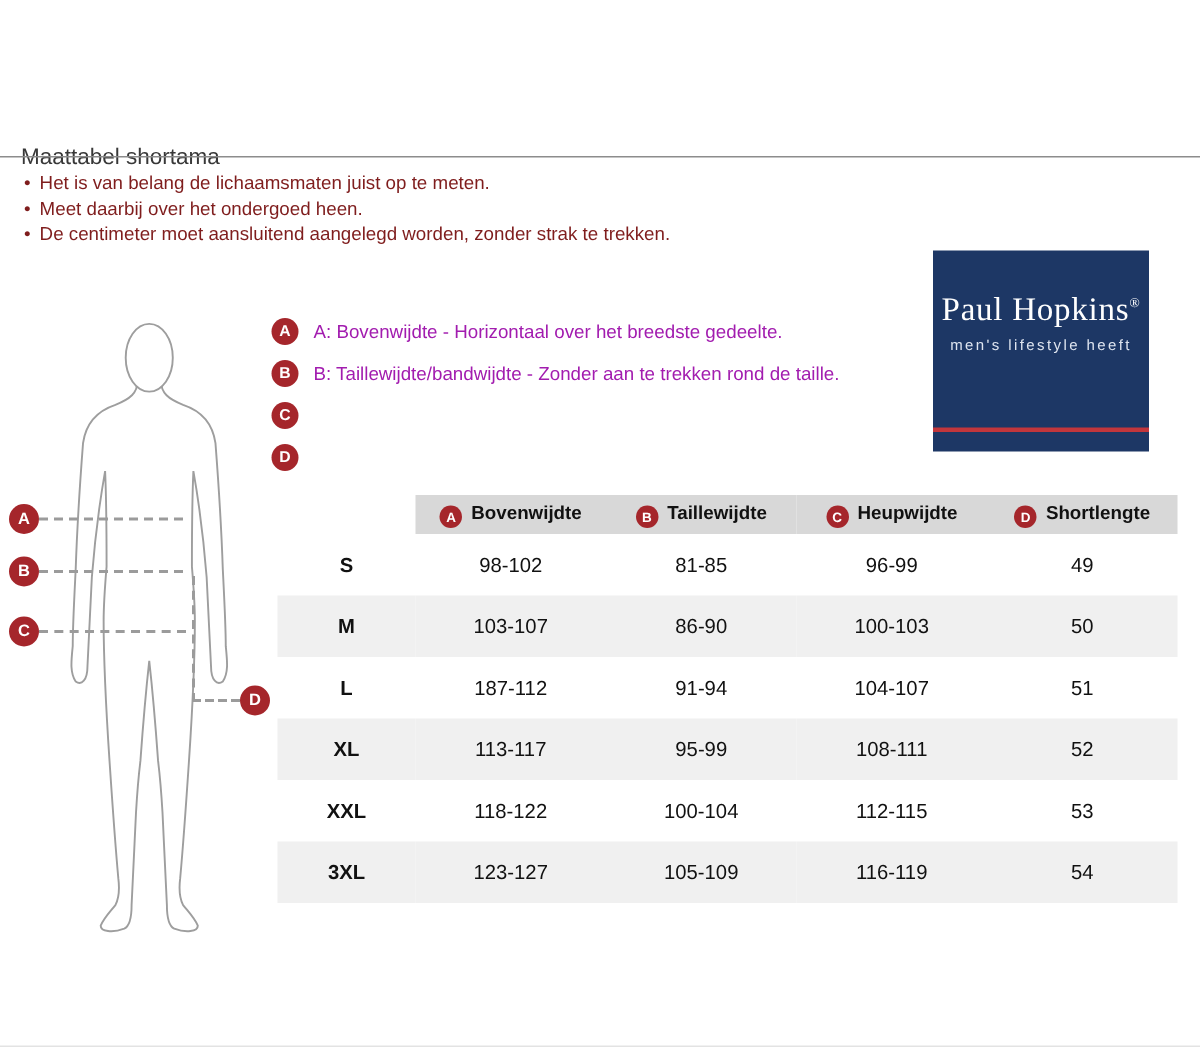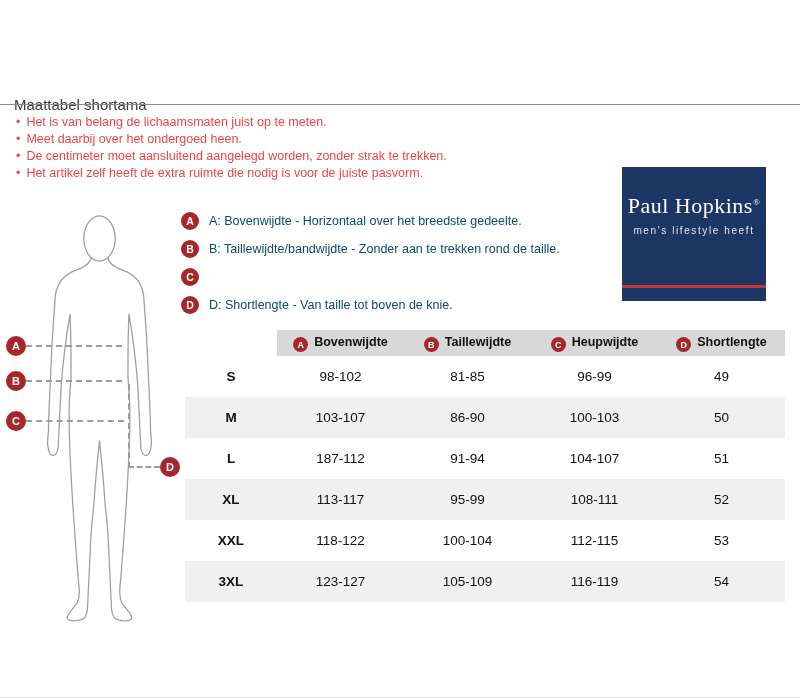--- a/index.html
+++ b/index.html
@@ -11,26 +11,26 @@
     position: relative;
     overflow: hidden;
   }
   .page { position: absolute; inset: 0; }
 
   .title { position: absolute; left: 14px; top: 85px; font-size: 15px; font-weight: 400; color: #383838; margin-top: 11px; }
   .rule { position: absolute; left: 0; right: 0; top: 104px; border-top: 1px solid #8c8c8c; }
   .bottom-line { position: absolute; left: 0; right: 0; bottom: 2px; border-top: 1px solid #e3e3e3; }
 
   .notes { position: absolute; left: 16px; top: 114px; list-style: none; }
-  .notes li { font-size: 12.5px; line-height: 17px; color: #ef4444; }
+  .notes li { font-size: 12.5px; line-height: 17px; color: #7f1d1d; }
   .notes li::before { content: "\2022"; margin-right: 6px; }
 
   .legend { position: absolute; left: 181px; top: 211px; }
   .legend-item { display: flex; align-items: center; margin-bottom: 9px; height: 19px; }
-  .legend-text { font-size: 12.5px; color: #0c4a6e; }
+  .legend-text { font-size: 12.5px; color: #a21caf; }
 
   .badge {
     width: 20px; height: 20px; border-radius: 50%;
     background: var(--badge_red, #a5262b); color: #fff;
     font-weight: bold; font-size: 11px;
     display: flex; align-items: center; justify-content: center;
     flex: 0 0 auto;
   }
   .badge.md { width: 18px; height: 18px; font-size: 10.5px; margin-right: 10px; }
   .badge.sm { width: 15px; height: 15px; font-size: 9px; display: inline-flex; vertical-align: -3px; margin-right: 6px; }
@@ -66,38 +66,36 @@
 
 <div class="page">
 
   <div class="title">Maattabel shortama</div>
   <div class="rule"></div>
 
   <ul class="notes">
     <li>Het is van belang de lichaamsmaten juist op te meten.</li>
     <li>Meet daarbij over het ondergoed heen.</li>
     <li>De centimeter moet aansluitend aangelegd worden, zonder strak te trekken.</li>
-    <li>Het artikel zelf heeft de extra ruimte die nodig is voor de juiste pasvorm.</li>
   </ul>
 
   <div class="legend">
     <div class="legend-item">
       <span class="badge md">A</span>
       <span class="legend-text">A: Bovenwijdte - Horizontaal over het breedste gedeelte.</span>
     </div>
     <div class="legend-item">
       <span class="badge md">B</span>
       <span class="legend-text">B: Taillewijdte/bandwijdte - Zonder aan te trekken rond de taille.</span>
     </div>
     <div class="legend-item">
       <span class="badge md">C</span>
     </div>
     <div class="legend-item">
       <span class="badge md">D</span>
-      <span class="legend-text">D: Shortlengte - Van taille tot boven de knie.</span>
     </div>
   </div>
 
   <div class="logo">
     <div class="logo-name"><span>Paul Hopkins</span><sup class="logo-reg">®</sup></div>
     <div class="logo-tagline">men's lifestyle heeft</div>
     <div class="logo-line"></div>
   </div>
 
   <svg class="figure-svg" width="155" height="412" viewBox="0 0 150 420" fill="none" xmlns="http://www.w3.org/2000/svg">

